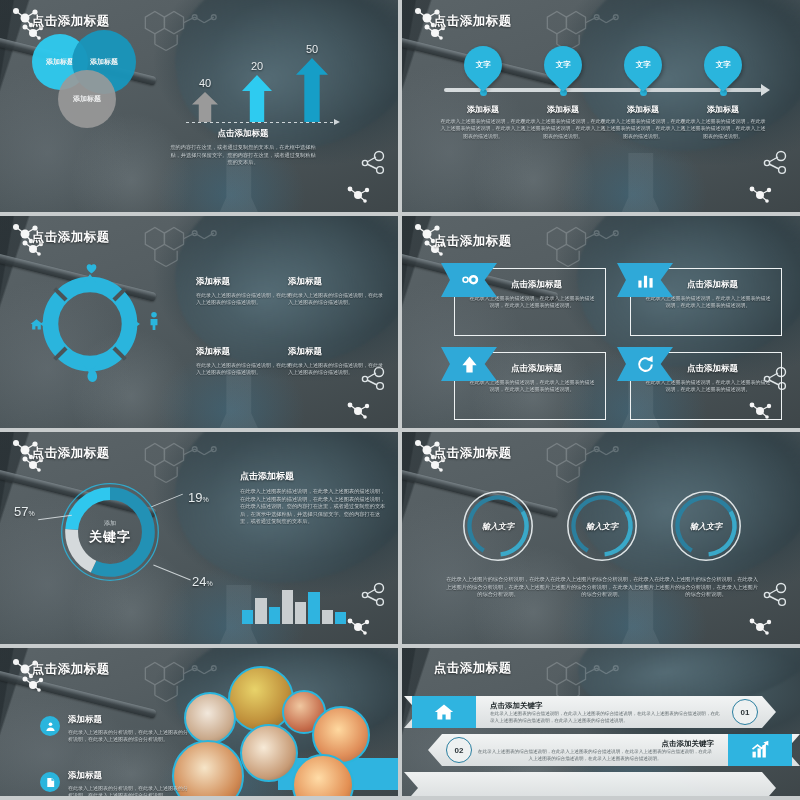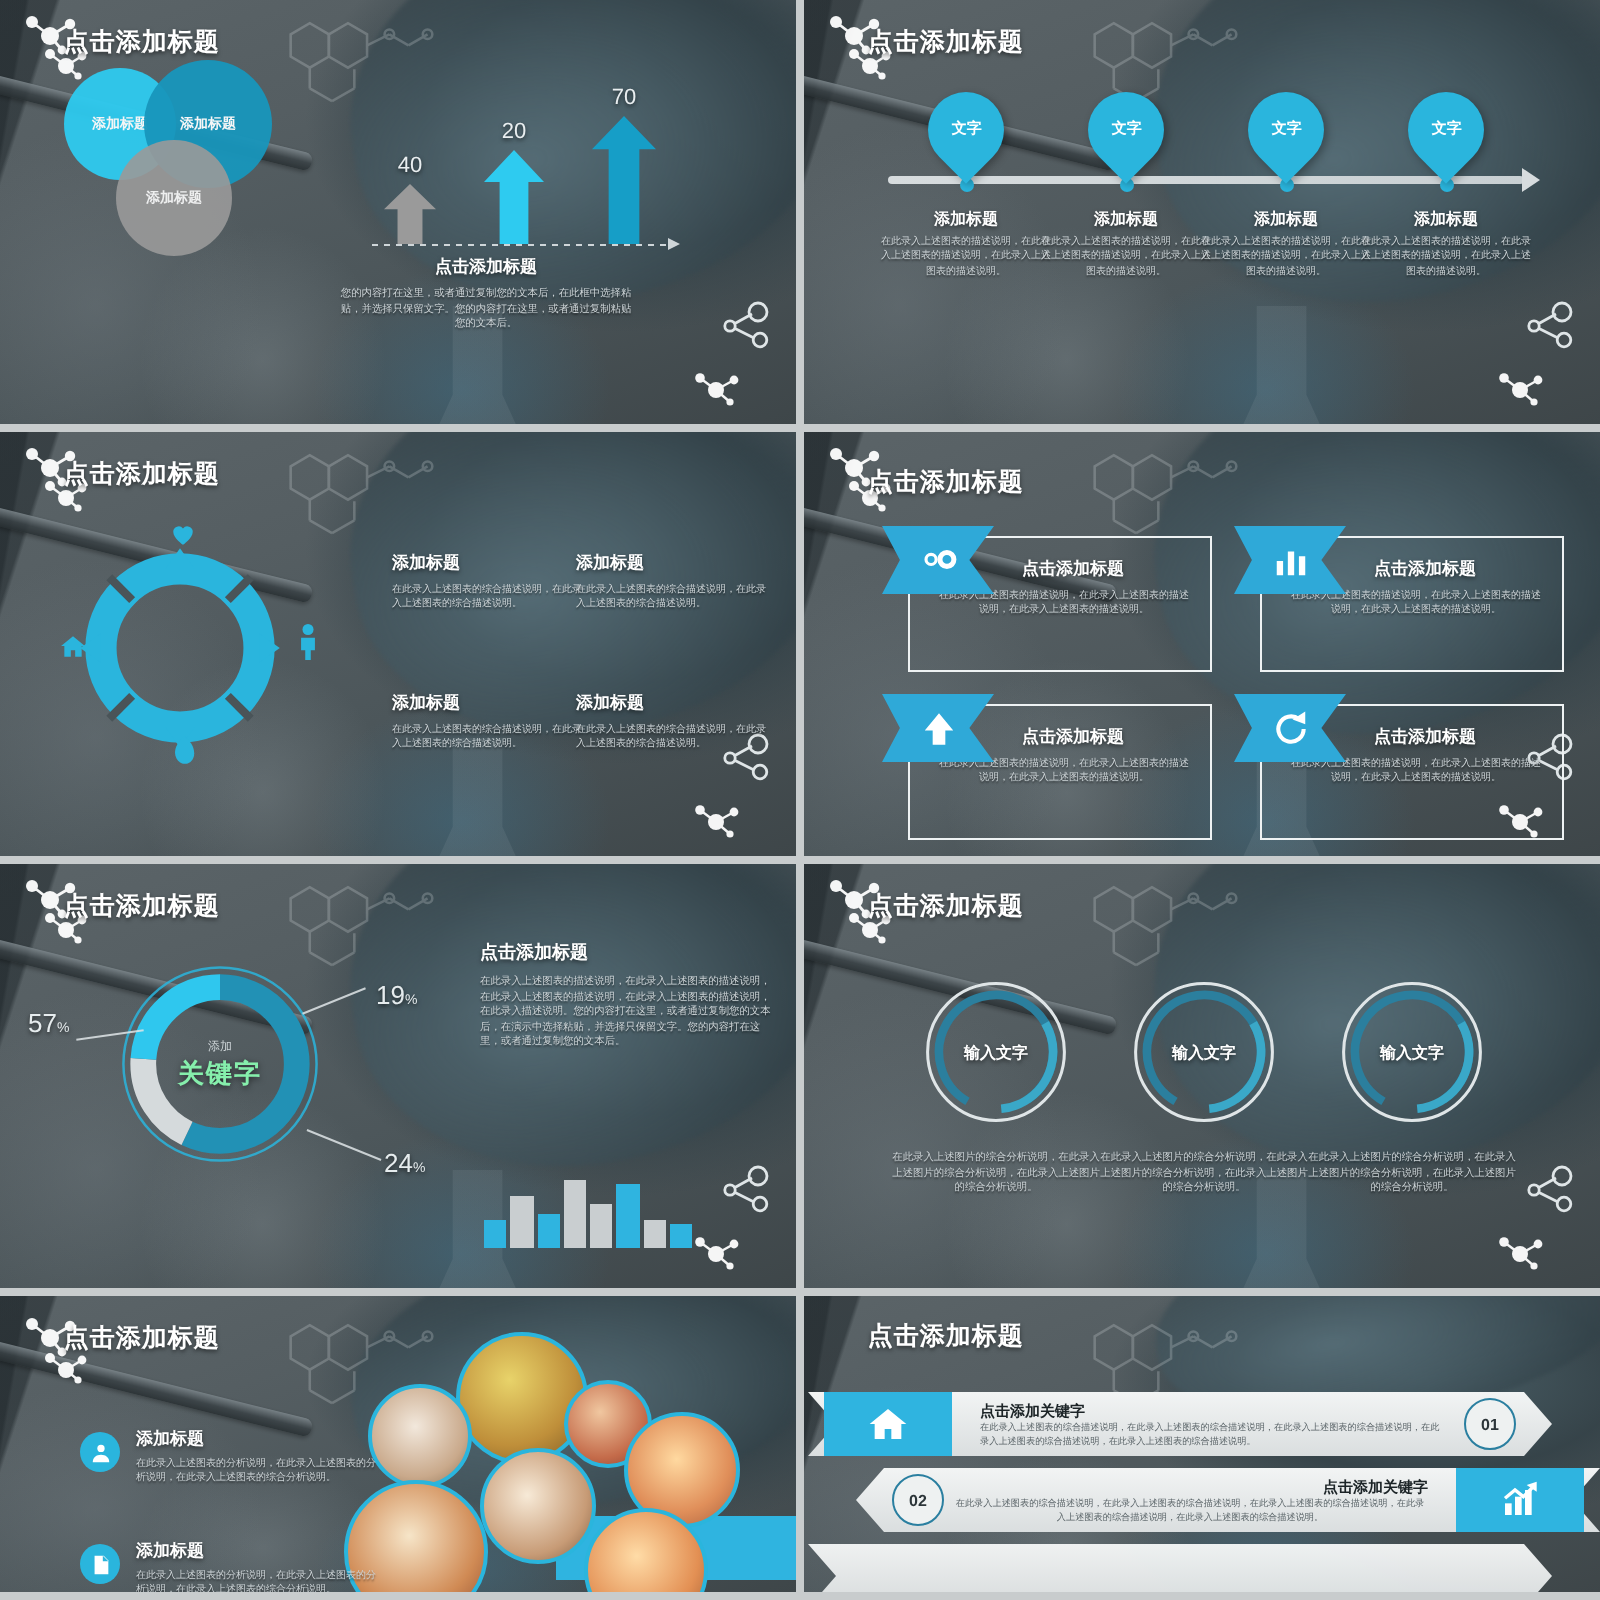--- a/index.html
+++ b/index.html
@@ -139,39 +139,39 @@
          clip-path: polygon(0 0, 100% 0, 78% 50%, 100% 100%, 0 100%, 16% 50%);
          display:flex; align-items:center; justify-content:center; }
   .flag svg{ width:19px; height:19px; }
 
   
   .donut{ position:absolute; z-index:5; left:58px; top:48px; width:104px; height:104px; }
   .donut svg{ width:100%; height:100%; }
   .donut .ctr{ position:absolute; inset:0; display:flex; flex-direction:column;
                align-items:center; justify-content:center; }
   .donut .ctr .sm{ color:#cfd6d9; font-size:6px; }
-  .donut .ctr .bg2{ color:#86efac; font-size:13px; font-weight:bold; letter-spacing:1px;
+  .donut .ctr .bg2{ color:#ffffff; font-size:13px; font-weight:bold; letter-spacing:1px;
                     text-shadow:0 1px 3px rgba(0,0,0,.6); }
   .pct{ position:absolute; z-index:6; color:#e6ecee; font-size:13px; text-shadow:0 1px 2px rgba(0,0,0,.6); }
   .pct em{ font-style:normal; font-size:7px; }
   .lead{ position:absolute; z-index:5; height:1px; background:#dfe5e7; opacity:.85; }
 
   .s5-txt{ position:absolute; z-index:6; left:240px; top:38px; width:146px; }
   .s5-txt .sub-h{ font-size:9px; margin-bottom:5px; }
   .s5-txt .body-txt{ font-size:5.2px; }
 
   .minibars{ position:absolute; z-index:6; left:242px; bottom:20px; width:104px; height:36px;
              display:flex; align-items:flex-end; gap:2px; }
   .minibars i{ display:block; flex:1; }
 
   
   .circ3{ position:absolute; z-index:5; width:76px; height:76px; }
   .circ3 svg{ width:100%; height:100%; }
   .circ3 .lab{ position:absolute; inset:0; display:flex; align-items:center; justify-content:center;
-               color:#fff; font-size:8px; font-weight:bold; text-shadow:0 1px 2px rgba(0,0,0,.55); }
+               color:#fff; font-size:8px; font-weight:bold; text-shadow:0 1px 2px rgba(0,0,0,.55);font-style:italic; }
   .c3txt{ position:absolute; z-index:6; width:104px; text-align:center; }
   .c3txt .body-txt{ font-size:5.2px; }
 
   
   .s7row{ position:absolute; z-index:6; width:150px; }
   .s7row .ic{ position:absolute; left:0; top:2px; width:20px; height:20px; border-radius:50%;
               background:#2ab5dd; display:flex; align-items:center; justify-content:center; }
   .s7row .ic svg{ width:11px; height:11px; fill:#fff; }
   .s7row .sub-h{ margin-left:28px; font-size:8.5px; margin-bottom:3px; }
   .s7row .body-txt{ margin-left:28px; font-size:5px; }
@@ -285,21 +285,21 @@
       <div class="axis"></div>
       <div class="arw" style="left:6px;">
         <span class="lbl">40</span>
         <i style="width:26px;height:30px;background:#9a9a9a;clip-path:polygon(50% 0,100% 42%,74% 42%,74% 100%,26% 100%,26% 42%,0 42%);"></i>
       </div>
       <div class="arw" style="left:56px;">
         <span class="lbl">20</span>
         <i style="width:30px;height:47px;background:#2ecbf0;clip-path:polygon(50% 0,100% 34%,74% 34%,74% 100%,26% 100%,26% 34%,0 34%);"></i>
       </div>
       <div class="arw" style="left:110px;">
-        <span class="lbl">70</span>
+        <span class="lbl">50</span>
         <i style="width:32px;height:64px;background:#169ec7;clip-path:polygon(50% 0,100% 26%,74% 26%,74% 100%,26% 100%,26% 26%,0 26%);"></i>
       </div>
     </div>
 
     <div class="s1-cap">
       <div class="sub-h" style="text-align:center">点击添加标题</div>
       <div class="body-txt">您的内容打在这里，或者通过复制您的文本后，在此框中选择粘贴，并选择只保留文字。您的内容打在这里，或者通过复制粘贴您的文本后。</div>
     </div>
   </div>
 

